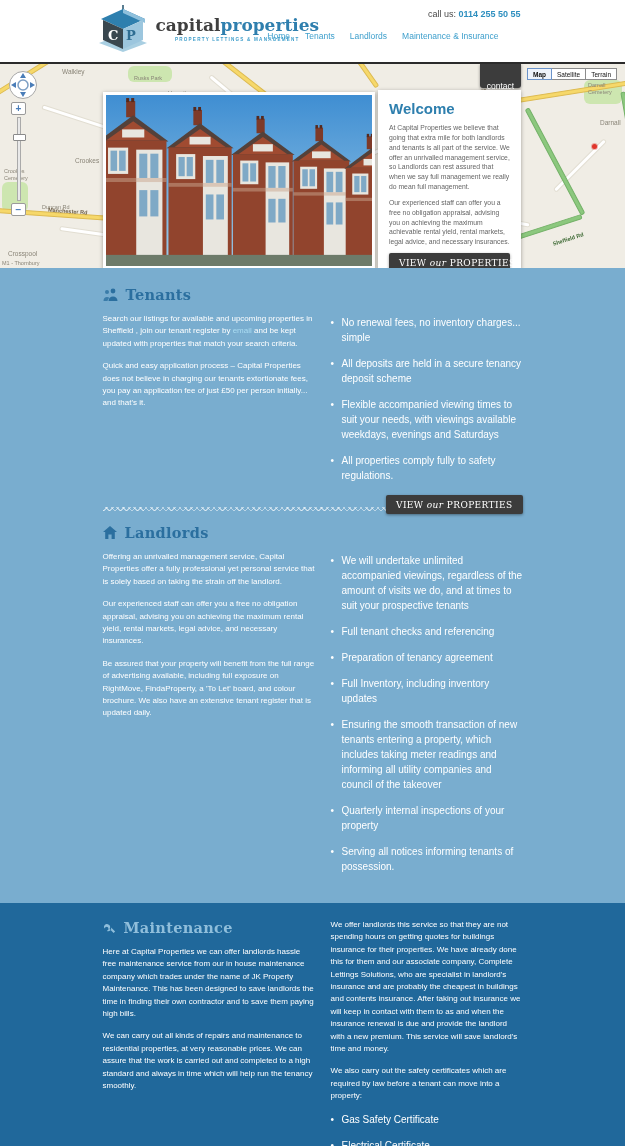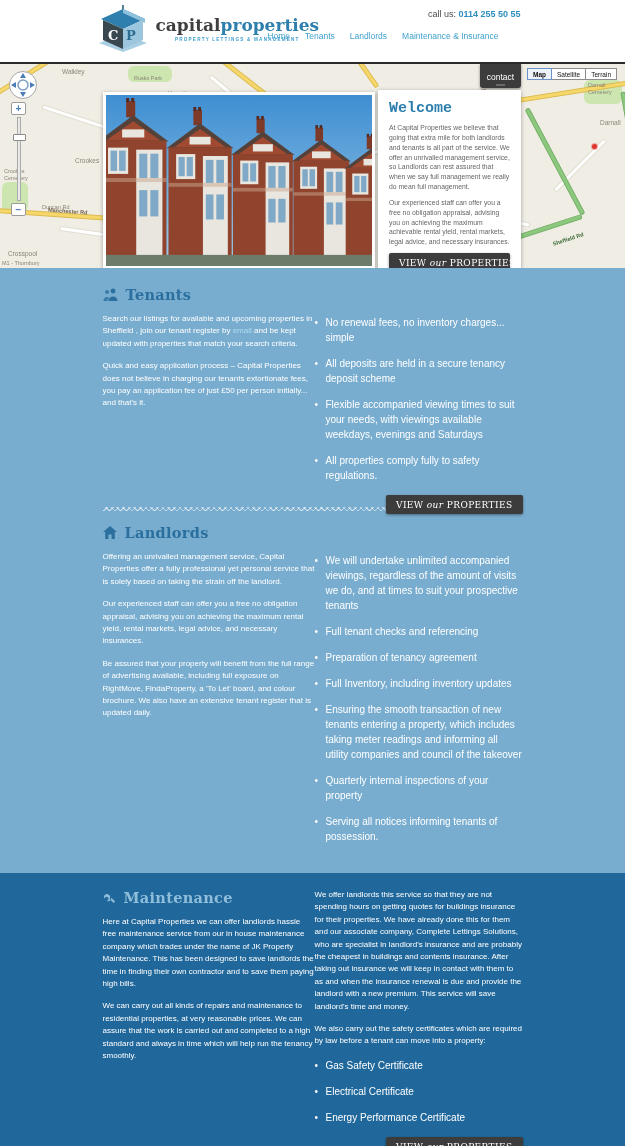--- a/index.html
+++ b/index.html
@@ -35,43 +35,43 @@
   .pan { position:absolute; left:8px; top:6px; width:30px; height:30px; cursor:pointer; }
   .zoomctl { position:absolute; left:11px; top:38px; width:16px; }
   .zbtn { width:15px; height:13px; background:#fff; border:1px solid #9a9a9a; border-radius:2px; color:#4a7db8; font-size:10px; line-height:11px; text-align:center; font-weight:bold; cursor:pointer; }
   .ztrack { width:4px; height:84px; margin:2px auto; background:#e9e9e9; border:1px solid #aaa; position:relative; cursor:pointer; }
   .zhandle { position:absolute; left:-5px; top:16px; width:13px; height:7px; background:#fff; border:1px solid #8a8a8a; border-radius:1px; cursor:grab; }
 
   .photo { position:absolute; left:103px; top:28px; width:272px; height:177px; background:#fff; padding:3px; box-shadow:0 1px 4px rgba(0,0,0,.35); }
   .photo svg { width:100%; height:100%; display:block; }
 
   .welcome { position:absolute; left:378px; top:26px; width:143px; height:179px; background:#fff; box-shadow:0 1px 4px rgba(0,0,0,.35); padding:10px 11px 9px; display:flex; flex-direction:column; }
-  .welcome h2 { font-family:Liberation Mono, monospace; font-size:15px; color:#2e7fae; margin:0 0 6px; }
+  .welcome h2 { font-family:Liberation Sans, sans-serif; font-size:15px; color:#2e7fae; margin:0 0 6px; }
   .welcome p { font-size:6.8px; line-height:1.45; color:#666; margin:0 0 6px; }
 
   .view-btn { display:inline-block; background:#3c3c3c; color:#fff; font-family:"DejaVu Serif",serif; font-size:9px; letter-spacing:.4px; padding:5px 10px 4px; border-radius:2px; box-shadow:0 1px 3px rgba(0,0,0,.4); cursor:pointer; white-space:nowrap; text-align:center; }
   .view-btn em { font-style:italic; }
   .welcome .view-btn { margin-top:auto; }
 
-  .contact-btn { position:absolute; left:480px; top:0; width:41px; height:24px; background:#3c3c3c; border-radius:0 0 3px 3px; color:#fff; font-size:8.5px; text-align:center; padding-top:8px; box-shadow:0 1px 3px rgba(0,0,0,.45); cursor:pointer; }
+  .contact-btn { position:absolute; left:480px; top:0; width:41px; height:24px; background:#3c3c3c; border-radius:0 0 3px 3px; color:#fff; font-size:8.5px; text-align:center; padding-top:17px; box-shadow:0 1px 3px rgba(0,0,0,.45); cursor:pointer; }
   .contact-btn::after { content:""; display:block; width:9px; height:2px; margin:2px auto 0; background:#6a6a6a; }
 
   .map-ctl { position:absolute; top:4px; left:527px; display:flex; }
   .map-ctl .mbtn { background:#fff; border:1px solid #8c8c8c; border-left:none; padding:2px 5px 1px; font-size:6.5px; color:#111; cursor:pointer; }
   .map-ctl .mbtn:first-child { border-left:1px solid #8c8c8c; }
   .map-ctl .sel { border:1px solid #6b93c9 !important; background:#eef3fb; font-weight:bold; }
 
   
   .sec-light { background:#79adcf; }
   .sec-dark  { background:#20689b; }
   .heading { display:flex; align-items:center; gap:8px; font-family:"DejaVu Serif",serif; font-size:14.5px; font-weight:bold; letter-spacing:.3px; margin:0 0 10px; }
   .sec-light .heading { color:#2b6f9f; }
   .sec-dark  .heading { color:#8fbedb;align-items:flex-end; }
   .heading svg { flex:none; }
-  .cols { display:flex; }
+  .cols { display:flex; gap:16px; }
   .colL { width:212px; flex:none; }
   .colR { flex:1; }
   p.body { font-size:8px; line-height:1.55; color:#fff; margin:0 0 10px; }
   a.inline-link { color:#aadcf2; text-decoration:none; cursor:pointer; }
   ul.bullets { list-style:none; margin:2px 0 0; padding:0; }
   ul.bullets li { font-size:10px; line-height:1.5; color:#fff; padding-left:11px; position:relative; margin-bottom:11px; }
   ul.bullets li::before { content:"\2022"; position:absolute; left:0; top:0; color:#fff; }
 
   .divider-row { position:relative; height:26px; }
   .zigzag { position:absolute; top:13px; left:0; right:0; height:4px;

